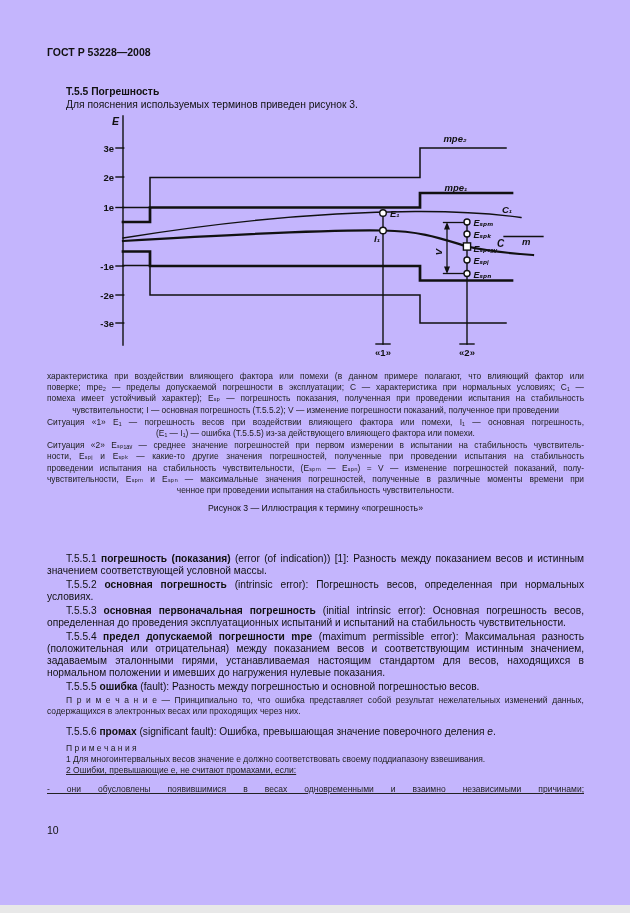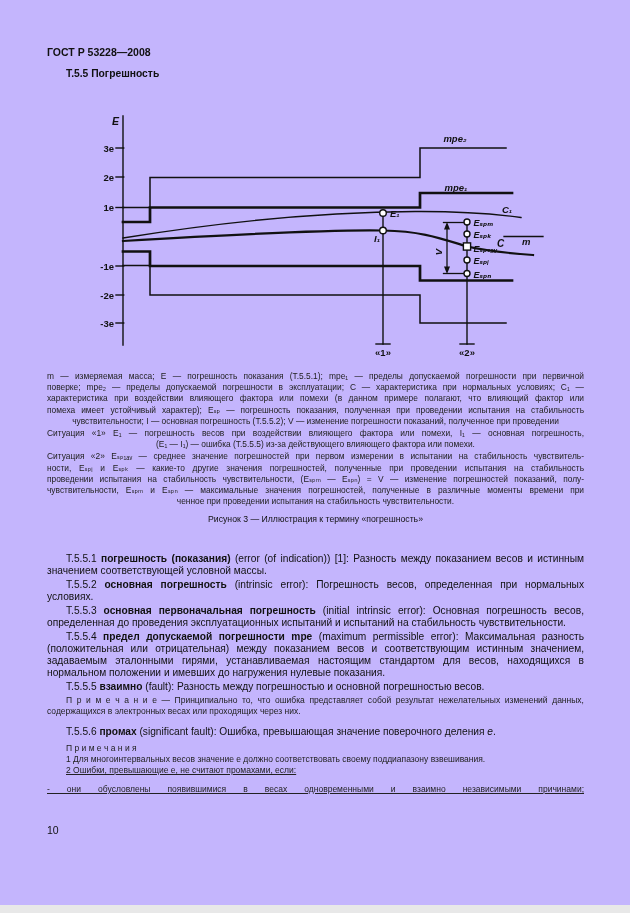--- a/index.html
+++ b/index.html
@@ -1,19 +1,19 @@
 <!DOCTYPE html>
 <html><head>
 <meta charset="utf-8">
 <style>
   html,body{margin:0;padding:0;background:#e8e8e8;}
   .page{position:relative;width:630px;height:905px;background:#c4b5fd;
         font-family:"Liberation Sans","DejaVu Sans",sans-serif;color:#111;overflow:hidden;}
   .std{position:absolute;top:46px;left:47px;font-weight:bold;font-size:10.5px;}
-  .sec-title{position:absolute;top:68px;left:66px;font-weight:bold;font-size:10.3px;}
+  .sec-title{position:absolute;top:86px;left:66px;font-weight:bold;font-size:10.3px;}
   .intro{position:absolute;top:99px;left:66px;font-size:10.3px;}
   svg.fig{position:absolute;top:112px;left:0;}
   svg.fig text{font-family:"Liberation Sans","DejaVu Sans",sans-serif;}
   .caption{position:absolute;top:371px;left:47px;width:537px;font-size:8.4px;line-height:11.2px;color:#222;}
   .cap-block{margin-bottom:1px;}
   .cap-block > div{text-align:justify;text-align-last:justify;}
   .cap-block > div:last-child{text-align:center;text-align-last:center;}
   .fig-title{text-align:center;font-size:8.7px;margin-top:7px;color:#111;}
   .body{position:absolute;top:553px;left:47px;width:537px;font-size:10.2px;line-height:11.8px;}
   .body p{margin:0 0 2.5px;text-indent:19px;text-align:justify;}
@@ -28,20 +28,21 @@
   .snote .stretch{text-indent:0;text-align:justify;text-align-last:justify;margin-top:8px;}
   .pageno{position:absolute;top:824px;left:47px;font-size:10.5px;}
 </style>
 </head>
 <body>
 
 <div class="page">
 
   <div class="std">ГОСТ Р 53228—2008</div>
   <div class="sec-title">Т.5.5 Погрешность</div>
+  <div class="intro">Для пояснения используемых терминов приведен рисунок 3.</div>
 
   <svg class="fig" width="630" height="250" viewBox="0 0 630 250">
     <g stroke="#111" fill="none" stroke-linecap="square">
 
       <line x1="123" y1="4" x2="123" y2="233" stroke-width="1.4"></line>
       <line x1="116" y1="36" x2="123.7" y2="36" stroke-width="1.4"></line>
       <line x1="116" y1="65" x2="123.7" y2="65" stroke-width="1.4"></line>
       <line x1="116" y1="95.5" x2="123.7" y2="95.5" stroke-width="1.4"></line>
       <line x1="116" y1="154" x2="123.7" y2="154" stroke-width="1.4"></line>
       <line x1="116" y1="183" x2="123.7" y2="183" stroke-width="1.4"></line>
@@ -98,23 +99,22 @@
       <text x="473.5" y="152" font-size="9" font-weight="bold" font-style="italic">Eₛₚᵢ</text>
       <text x="473.5" y="165.5" font-size="9" font-weight="bold" font-style="italic">Eₛₚₙ</text>
       <text x="442" y="140" text-anchor="middle" font-size="9.5" font-weight="bold" font-style="italic" transform="rotate(-90,442,140)">V</text>
       <text x="383" y="244" text-anchor="middle" font-size="9.5" font-weight="bold">«1»</text>
       <text x="467" y="244" text-anchor="middle" font-size="9.5" font-weight="bold">«2»</text>
     </g>
   </svg>
 
   <div class="caption">
     <div class="cap-block">
-        <div>m — измеряемая масса; E — погрешность показания (Т.5.5.1); mpe₁ — пределы допускаемой погрешности при первичной</div>
+        <div>характеристика при воздействии влияющего фактора или помехи (в данном примере полагают, что влияющий фактор или</div>
         <div>поверке; mpe₂ — пределы допускаемой погрешности в эксплуатации; C — характеристика при нормальных условиях; C₁ —</div>
-        <div>характеристика при воздействии влияющего фактора или помехи (в данном примере полагают, что влияющий фактор или</div>
         <div>помеха имеет устойчивый характер); Eₛₚ — погрешность показания, полученная при проведении испытания на стабильность</div>
         <div>чувствительности; I — основная погрешность (Т.5.5.2); V — изменение погрешности показаний, полученное при проведении</div>
       </div>
     <div class="cap-block">
         <div>Ситуация «1»  E₁ — погрешность весов при воздействии влияющего фактора или помехи, I₁ — основная погрешность,</div>
         <div>(E₁ — I₁) — ошибка (Т.5.5.5) из-за действующего влияющего фактора или помехи.</div>
       </div>
     <div class="cap-block">
         <div>Ситуация «2»  Eₛₚ₁ₐᵥ — среднее значение погрешностей при первом измерении в испытании на стабильность чувствитель-</div>
         <div>ности, Eₛₚᵢ и Eₛₚₖ — какие-то другие значения погрешностей, полученные при проведении испытания на стабильность</div>
@@ -123,21 +123,21 @@
         <div>ченное при проведении испытания на стабильность чувствительности.</div>
       </div>
     <div class="fig-title">Рисунок 3 — Иллюстрация к термину «погрешность»</div>
   </div>
 
   <div class="body">
     <p><span>Т.5.5.1</span><b> погрешность (показания)</b><span> (error (of indication)) [1]:</span><span> Разность между показанием весов и истинным значением соответствующей условной массы.</span></p>
     <p><span>Т.5.5.2</span><b> основная погрешность</b><span> (intrinsic error):</span><span> Погрешность весов, определенная при нормальных условиях.</span></p>
     <p><span>Т.5.5.3</span><b> основная первоначальная погрешность</b><span> (initial intrinsic error):</span><span> Основная погрешность весов, определенная до проведения эксплуатационных испытаний и испытаний на стабильность чувствительности.</span></p>
     <p><span>Т.5.5.4</span><b> предел допускаемой погрешности mpe</b><span> (maximum permissible error):</span><span> Максимальная разность (положительная или отрицательная) между показанием весов и соответствующим истинным значением, задаваемым эталонными гирями, устанавливаемая настоящим стандартом для весов, находящихся в нормальном положении и имевших до нагружения нулевые показания.</span></p>
-    <p><span>Т.5.5.5</span><b> взаимно</b><span> (fault):</span><span> Разность между погрешностью и основной погрешностью весов.</span></p>
+    <p><span>Т.5.5.5</span><b> ошибка</b><span> (fault):</span><span> Разность между погрешностью и основной погрешностью весов.</span></p>
 
     <div class="note"><span>П р и м е ч а н и е</span><span> — Принципиально то, что ошибка представляет собой результат нежелательных изменений данных, содержащихся в электронных весах или проходящих через них.</span></div>
 
     <p class="sp"><span>Т.5.5.6</span><b> промах</b><span> (significant fault):</span><span> Ошибка, превышающая значение поверочного деления </span><i>е</i><span>.</span></p>
 
     <div class="snote">
       <div class="lbl">П р и м е ч а н и я</div>
       <div class="it">1 Для многоинтервальных весов значение е должно соответствовать своему поддиапазону взвешивания.</div>
       <div class="it u">2 Ошибки, превышающие е, не считают промахами, если:</div>
       <div class="u stretch">- они обусловлены  появившимися в весах одновременными и взаимно независимыми причинами;</div>

